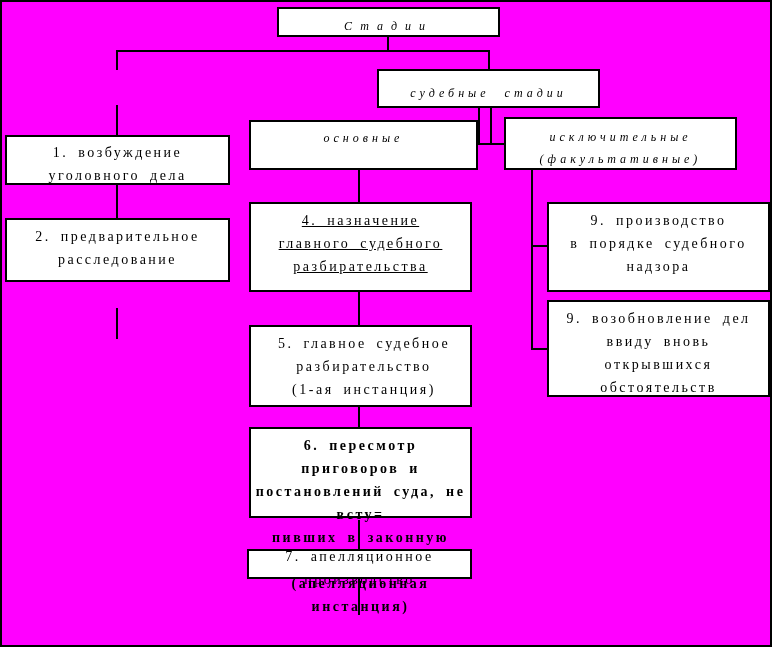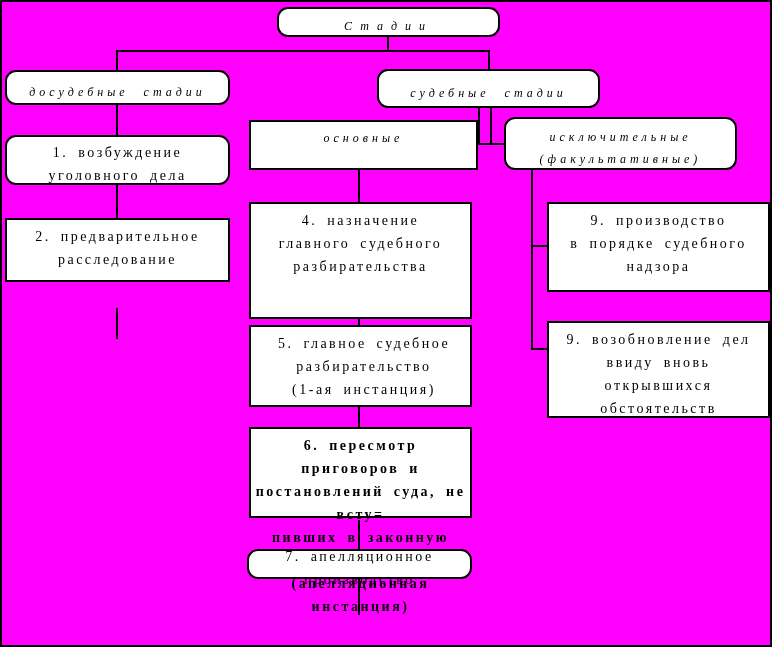--- a/index.html
+++ b/index.html
@@ -25,21 +25,21 @@
     text-align: center;
     padding-top: 5px;
   }
   .box .txt {
     white-space: pre-line;
     font-size: 14px;
     letter-spacing: 2.5px;
     word-spacing: 4px;
     line-height: 23px;
   }
-  .box.vcenter { align-items: center; padding-top: 8px; border-radius: 11px; }
+  .box.vcenter { align-items: center; padding-top: 8px; }
   .box.header .txt {
     font-style: italic;
     font-size: 12px;
     letter-spacing: 4px;
     word-spacing: 8px;
     line-height: 22px;
   }
   .box.title-box .txt { letter-spacing: 8px; }
   .line {
     position: absolute;
@@ -67,23 +67,20 @@
   <div class="line" style="left:356px; top:518px; width:2px; height:29px;"></div>
   <div class="line" style="left:356px; top:577px; width:2px; height:36px;"></div>
   <div class="line" style="left:529px; top:168px; width:2px; height:180px;"></div>
   <div class="line" style="left:529px; top:243px; width:16px; height:2px;"></div>
   <div class="line" style="left:529px; top:346px; width:16px; height:2px;"></div>
 
   <div class="box header title-box vcenter" style="left:275px; top:5px; width:223px; height:30px;">
     <span class="txt">Стадии</span>
   </div>
 
-  <div class="box header vcenter" style="left:3px; top:68px; width:225px; height:35px;">
-    <span class="txt">досудебные стадии</span>
-  </div>
 
   <div class="box header vcenter" style="left:375px; top:67px; width:223px; height:39px;">
     <span class="txt">судебные стадии</span>
   </div>
 
   <div class="box header" style="left:247px; top:118px; width:229px; height:50px;">
     <span class="txt">основные</span>
   </div>
 
   <div class="box header vcenter" style="left:502px; top:115px; width:233px; height:53px;">
@@ -95,21 +92,21 @@
     <span class="txt">1. возбуждение
 уголовного дела</span>
   </div>
 
   <div class="box" style="left:3px; top:216px; width:225px; height:64px;">
     <span class="txt">2. предварительное
 расследование</span>
   </div>
 
 
-  <div class="box" style="left:247px; top:200px; width:223px; height:117px;">
+  <div class="box" style="left:247px; top:200px; width:223px; height:90px;text-decoration:underline;">
     <span class="txt">4. назначение
 главного судебного
 разбирательства</span>
   </div>
 
   <div class="box" style="left:247px; top:323px; width:223px; height:82px;padding-left:7px;">
     <span class="txt">5. главное судебное
 разбирательство
 (1-ая инстанция)</span>
   </div>
@@ -125,20 +122,20 @@
     <span class="txt">7. апелляционное производство</span>
   </div>
 
 
   <div class="box" style="left:545px; top:200px; width:223px; height:90px;">
     <span class="txt">9. производство
 в порядке судебного
 надзора</span>
   </div>
 
-  <div class="box" style="left:545px; top:298px; width:223px; height:97px;margin-top:21px;">
+  <div class="box" style="left:545px; top:298px; width:223px; height:97px;">
     <span class="txt">9. возобновление дел
 ввиду вновь
 открывшихся
 обстоятельств</span>
   </div>
 
 </div>
 
 </body></html>

